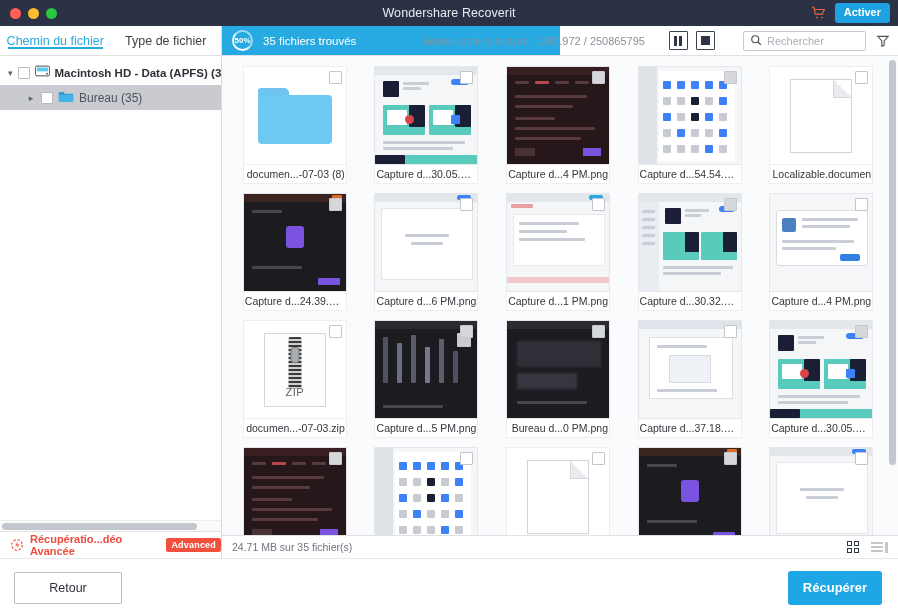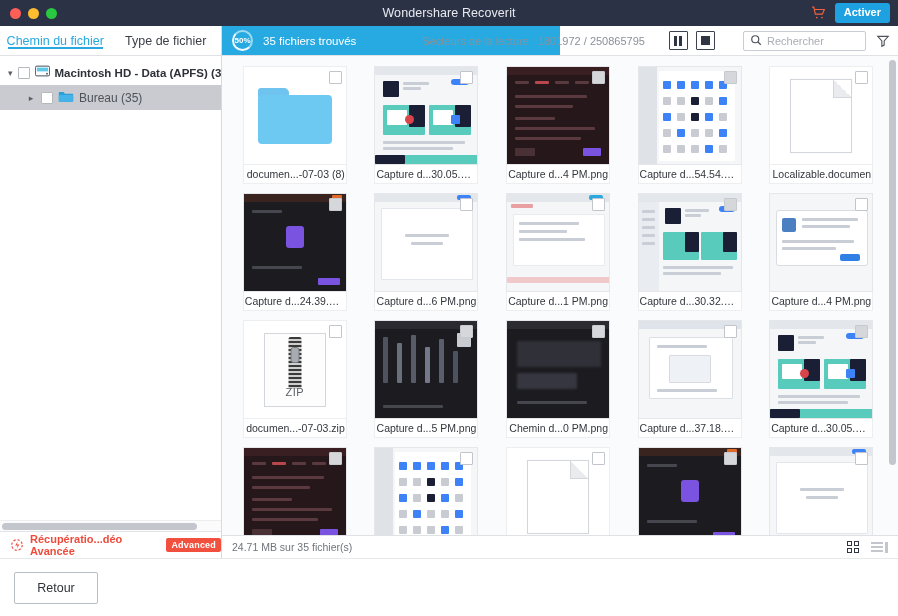--- a/index.html
+++ b/index.html
@@ -294,21 +294,21 @@
 
   
   .footer {
     height: 58px; min-height: 58px;
     display: flex; align-items: center;
     padding: 0 16px 0 14px;
     background: #ffffff;
     border-top: 1px solid #e6e8eb;
   }
   .back-btn {
-    width: 84px; height: 32px;
+    width: 108px; height: 32px;
     background: #fff; border: 1px solid #b9bdc4; border-radius: 2px;
     font-size: 12.5px; color: #2f3238; cursor: pointer;
     font-family: "Liberation Sans", sans-serif;
   }
   .recover-btn {
     margin-left: auto;
     width: 94px; height: 34px;
     background: #1ea7e4; color: #fff; border: none; border-radius: 3px;
     font-size: 13px; font-weight: bold; cursor: pointer;
     font-family: "Liberation Sans", sans-serif;
@@ -640,21 +640,21 @@
             <div class="cell">
               <div class="thumb-box">
                 <span class="shot dark">
                   <span class="top-bar" style="background:#2b2b31;"></span>
                   <span class="blk" style="left:10px;top:20px;width:84px;height:26px;background:#2f3038;filter:blur(1px);"></span>
                   <span class="blk" style="left:10px;top:52px;width:60px;height:16px;background:#35363f;filter:blur(1px);"></span>
                   <span class="ln" style="left:10px;bottom:14px;width:70px;"></span>
                 </span>
                 <span class="sel-chk grey"></span>
               </div>
-              <div class="fname">Chemin d...0 PM.png</div>
+              <div class="fname">Bureau d...0 PM.png</div>
             </div>
             <div class="cell">
               <div class="thumb-box">
                 <span class="shot light">
                   <span class="top-bar" style="background:#dfe4ea;"></span>
                   <span class="blk white" style="left:10px;top:16px;width:84px;height:62px;border:1px solid #dcdfe4;"></span>
                   <span class="ln" style="left:18px;top:24px;width:50px;"></span>
                   <span class="blk" style="left:30px;top:34px;width:42px;height:28px;background:#eef1f5;border:1px solid #d7dbe1;"></span>
                   <span class="ln" style="left:18px;top:68px;width:60px;"></span>
                 </span>
@@ -796,14 +796,15 @@
               </span>
             <span class="rail"></span>
           </span>
         </div>
       </div>
     </div>
   </div>
 
   <div class="footer">
     <button class="back-btn">Retour</button>
+    <button class="recover-btn">Récupérer</button>
   </div>
 </div>
 
 </body></html>

